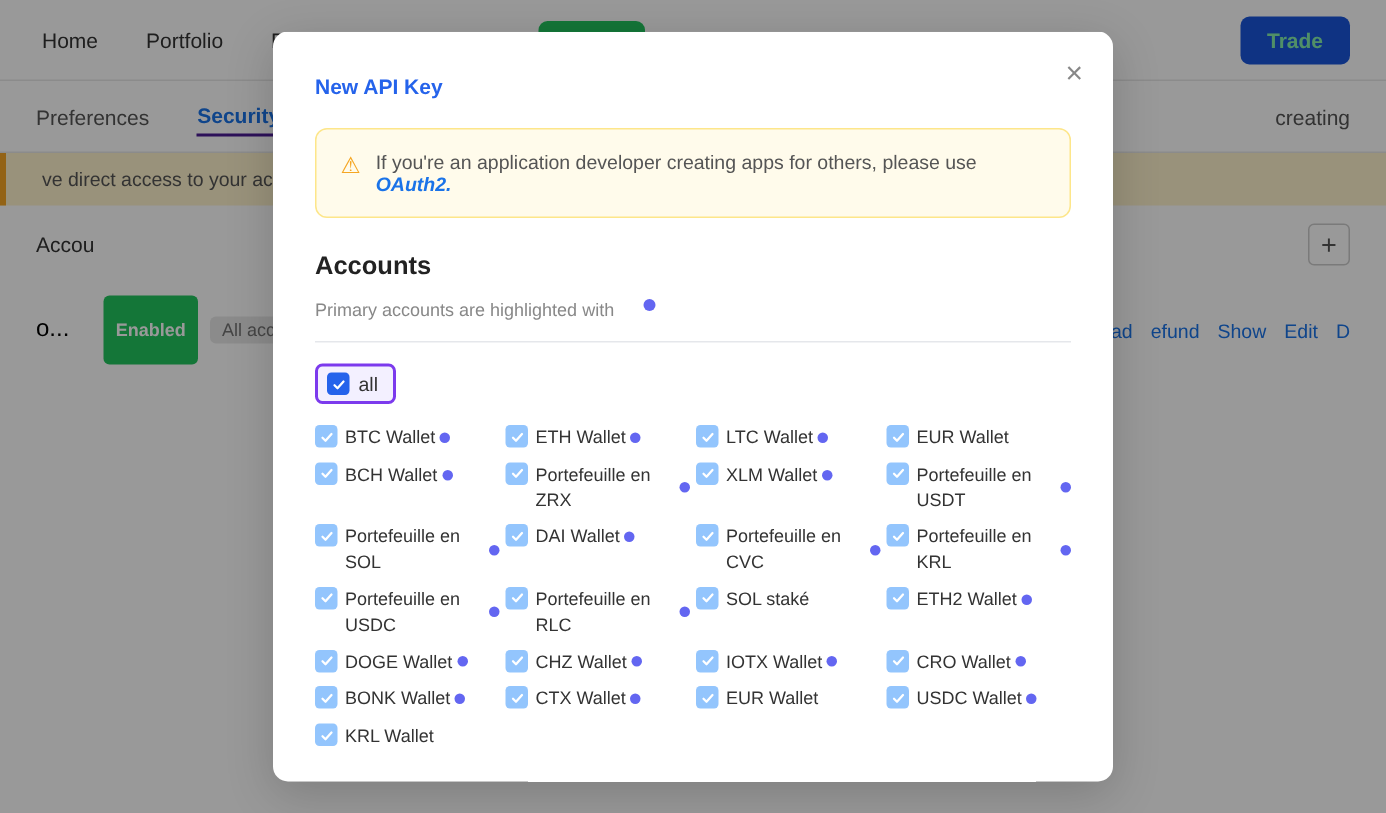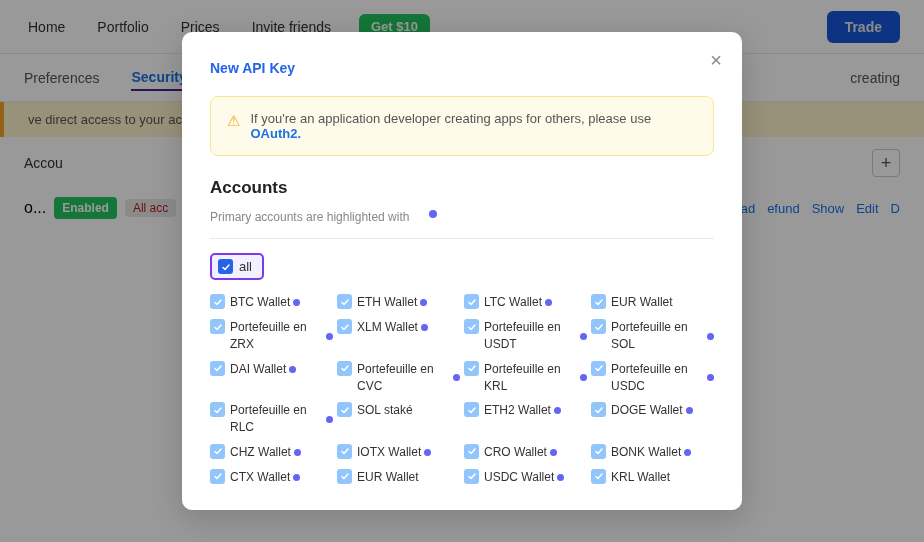--- a/index.html
+++ b/index.html
@@ -42,21 +42,21 @@
       border: none;
       border-radius: 6px;
       padding: 5px 12px;
       font-size: 13px;
       cursor: pointer;
       font-weight: 600;
     }
     .trade-btn {
       margin-left: auto;
       background: #1a56db;
-      color: #e5e5e5;
+      color: #86efac;
       border: none;
       border-radius: 6px;
       padding: 8px 18px;
       font-size: 14px;
       font-weight: 600;
       cursor: pointer;
     }
 
     
     .sub-nav {
@@ -120,27 +120,28 @@
     .table-row-area {
       padding: 8px 24px;
       display: flex;
       align-items: center;
       gap: 8px;
     }
     .enabled-badge {
       background: #22c55e;
       color: #fff;
       border-radius: 4px;
-      padding: 4px 8px;
+      padding: 16px 8px;
       font-size: 12px;
       font-weight: 600;
+      margin-left: 15px;
     }
     .all-acc-badge {
       background: #e8e8e8;
-      color: #b91c1c;
+      color: #737373;
       border-radius: 4px;
       padding: 2px 8px;
       font-size: 12px;
     }
     .table-actions {
       margin-left: auto;
       display: flex;
       gap: 12px;
     }
     .table-action-link {
@@ -205,20 +206,21 @@
     .warning-icon {
       color: #f5a623;
       font-size: 15px;
       margin-top: 1px;
       flex-shrink: 0;
     }
     .warning-text a {
       color: #1a73e8;
       text-decoration: none;
       font-weight: 600;
+      font-style: italic;
     }
 
     
     .modal-accounts-title {
       font-size: 17px;
       font-weight: 700;
       color: #222;
       margin-bottom: 12px;
     }
 
@@ -448,20 +450,31 @@
             <span class="wallet-label">EUR Wallet</span>
           </div>
         </div>
         <div class="wallet-item">
           <div class="checkbox-checked-light">
             <svg viewBox="0 0 10 10" fill="none">
               <path d="M2 5.5L4 7.5L8 3" stroke="white" stroke-width="1.5" stroke-linecap="round" stroke-linejoin="round"></path>
             </svg>
           </div>
           <div class="wallet-name">
+            <span class="wallet-label">BCH Wallet</span>
+            <span class="wallet-primary-dot"></span>
+          </div>
+        </div>
+        <div class="wallet-item">
+          <div class="checkbox-checked-light">
+            <svg viewBox="0 0 10 10" fill="none">
+              <path d="M2 5.5L4 7.5L8 3" stroke="white" stroke-width="1.5" stroke-linecap="round" stroke-linejoin="round"></path>
+            </svg>
+          </div>
+          <div class="wallet-name">
             <span class="wallet-label">Portefeuille en ZRX</span>
             <span class="wallet-primary-dot"></span>
           </div>
         </div>
         <div class="wallet-item">
           <div class="checkbox-checked-light">
             <svg viewBox="0 0 10 10" fill="none">
               <path d="M2 5.5L4 7.5L8 3" stroke="white" stroke-width="1.5" stroke-linecap="round" stroke-linejoin="round"></path>
             </svg>
           </div>

